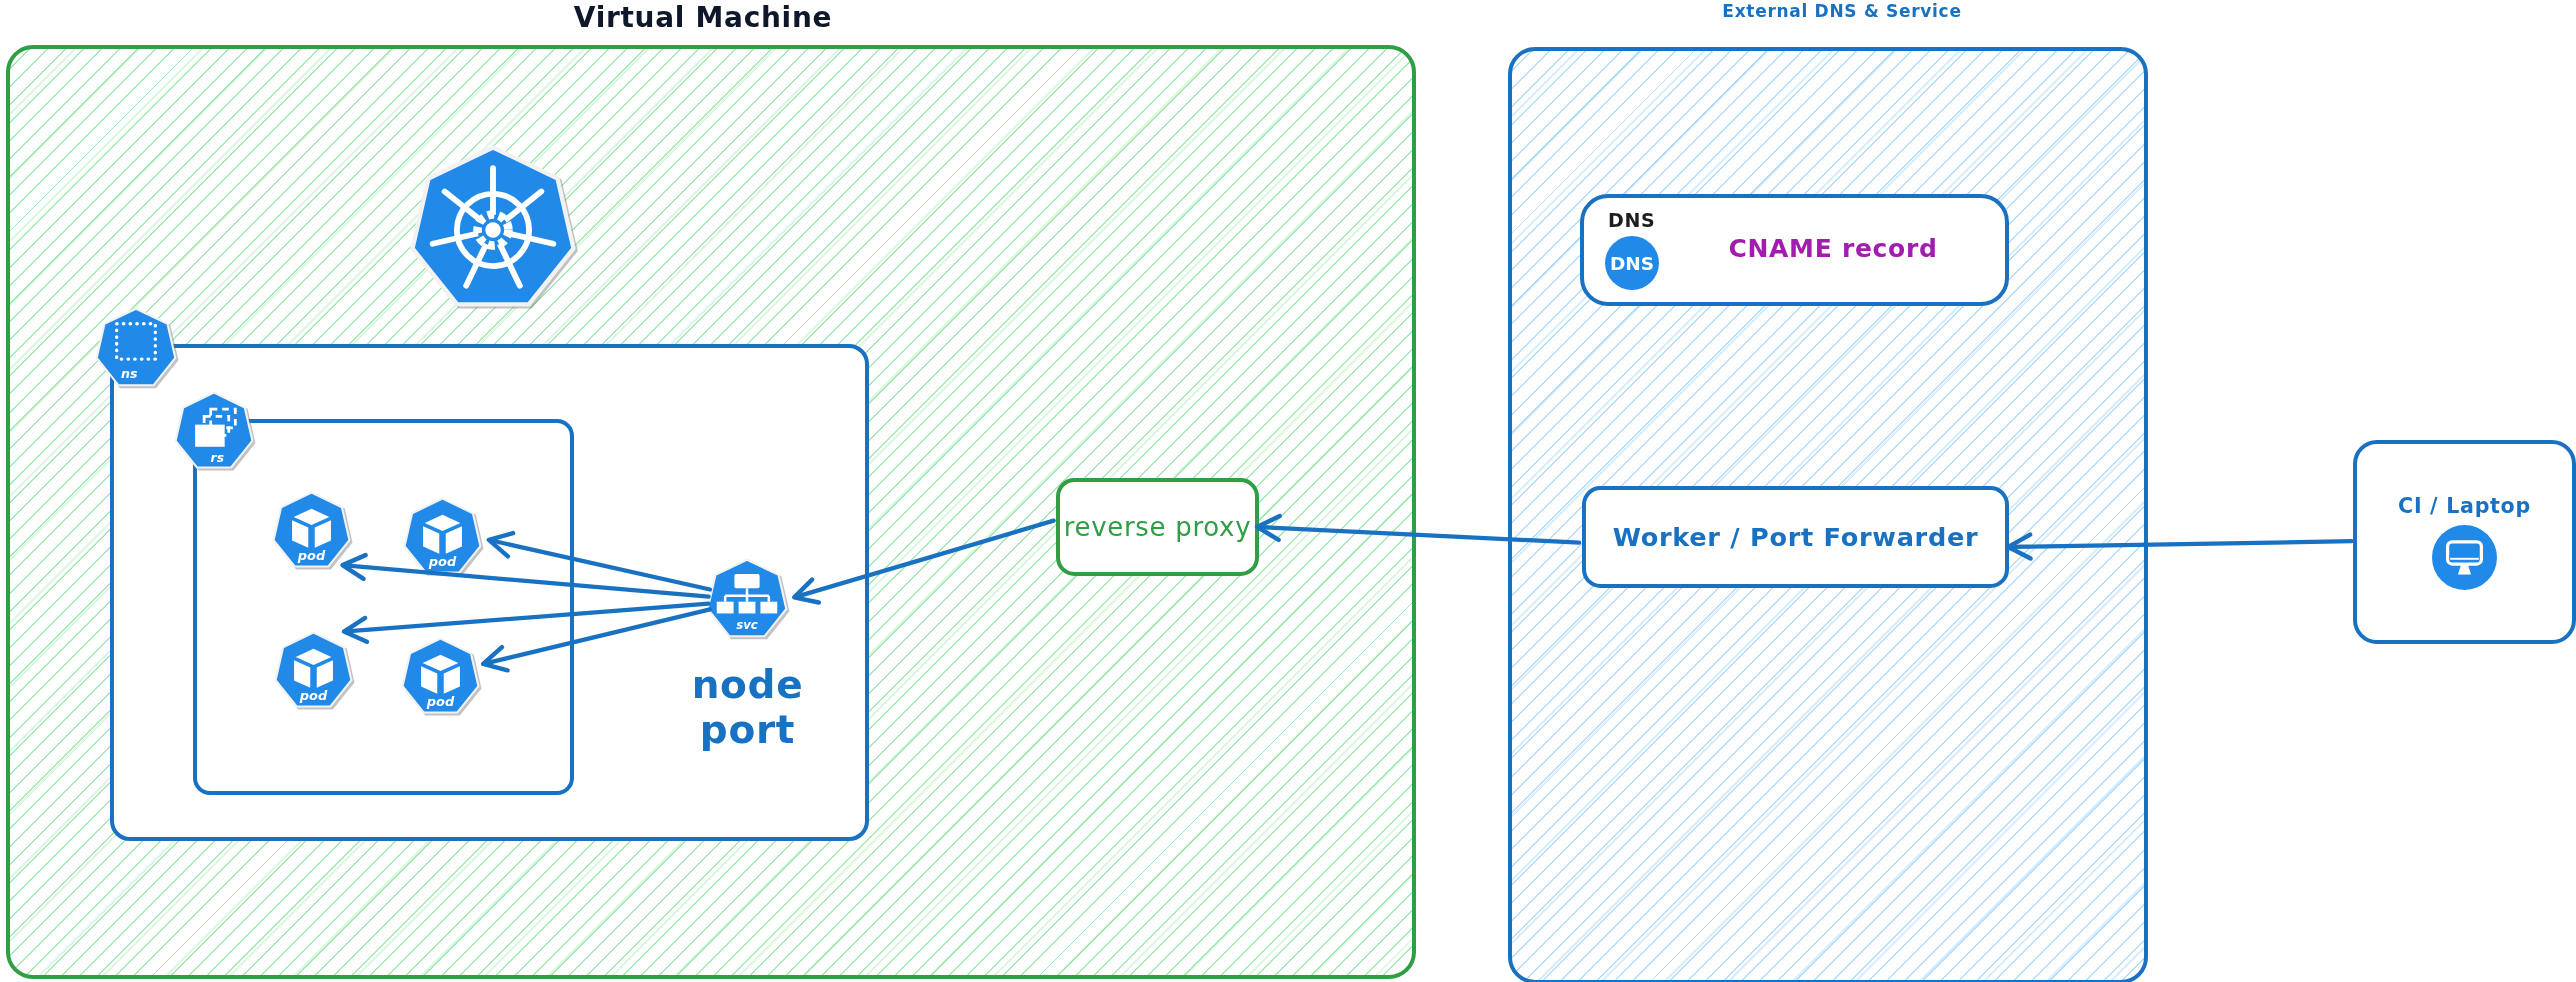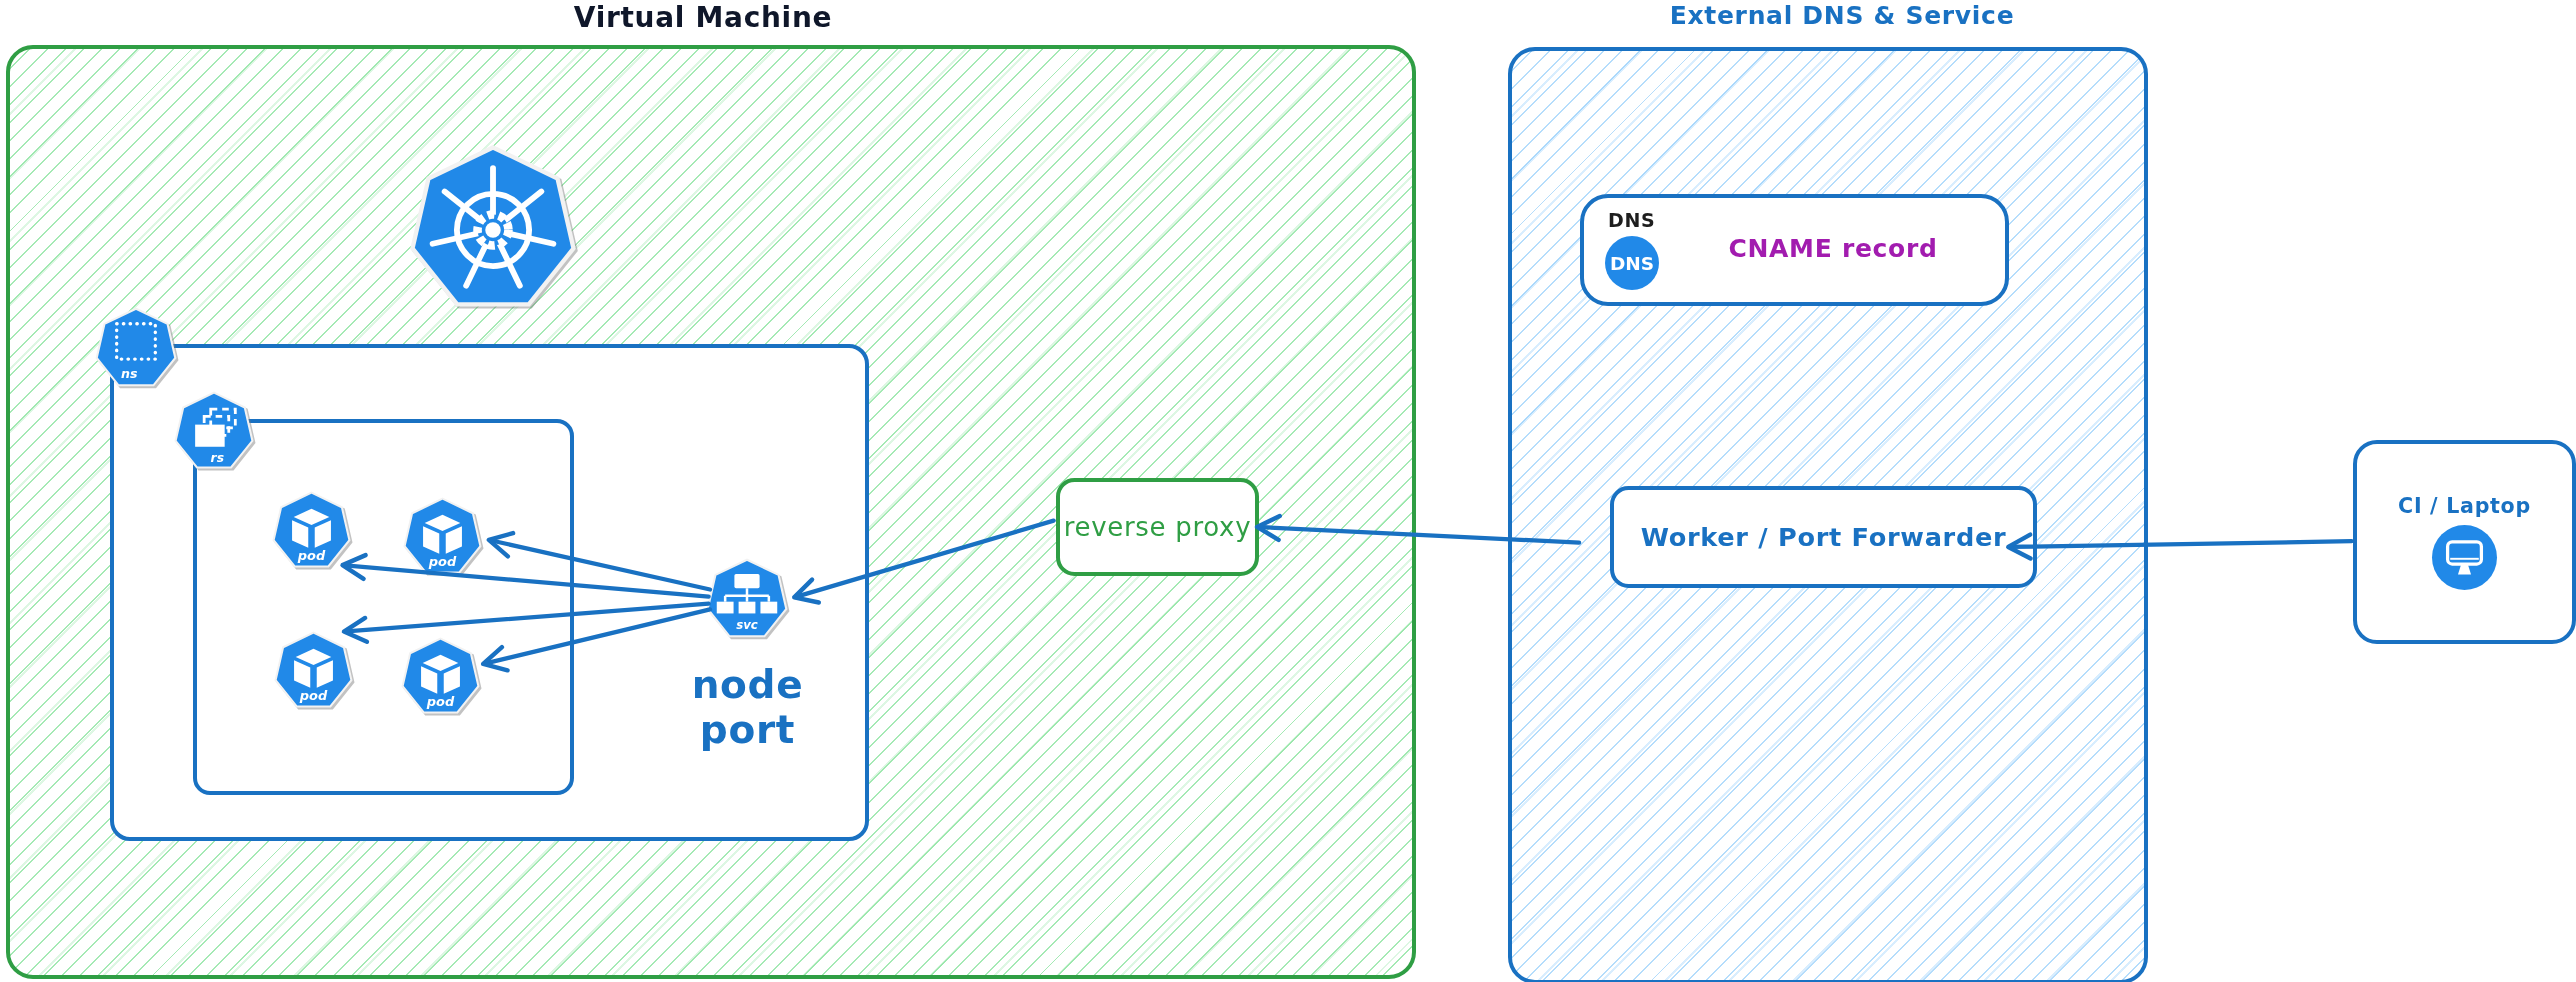--- a/index.html
+++ b/index.html
@@ -21,29 +21,29 @@
     border:4.3px solid #1971c2;
     background:
       repeating-linear-gradient(135deg, rgba(116,192,252,0.28) 0 2.1px, transparent 2.1px 45px),
       repeating-linear-gradient(135deg, rgba(168,215,251,0.85) 0 1.4px, transparent 1.4px 12.8px);
   }
   .region-title{
     position:absolute;text-align:center;font-weight:600;letter-spacing:0.7px;
     font-size:28px;white-space:nowrap;
   }
   .vm-title{left:547px;top:1.4px;width:312px;color:#0f172a;}
-  .ext-title{left:1661px;top:1.4px;width:362px;color:#1971c2;font-size:25px;}
+  .ext-title{left:1661px;top:1.4px;width:362px;color:#1971c2;font-size:17px;}
 
   
   .white-box{position:absolute;background:#ffffff;border:4.3px solid #1971c2;}
   .node-box{left:110px;top:344px;width:751px;height:489px;border-radius:20px;}
   .rs-box{left:193px;top:419px;width:373px;height:368px;border-radius:17px;}
   .dns-box{left:1580px;top:194px;width:421px;height:104px;border-radius:28px;}
   .worker-box{left:1582px;top:486px;width:419px;height:94px;border-radius:18.5px;
-    display:flex;align-items:center;justify-content:center;margin-left:28px;}
+    display:flex;align-items:center;justify-content:center;}
   .ci-box{left:2353px;top:440px;width:215px;height:196px;border-radius:24px;}
   .proxy-box{
     position:absolute;left:1056px;top:478px;width:195px;height:90px;
     background:#ffffff;border:4.3px solid #2f9e44;border-radius:18.5px;
     display:flex;align-items:center;justify-content:center;
   }
   .proxy-label{color:#2f9e44;font-size:26px;font-weight:400;letter-spacing:0.7px;}
   .worker-label{color:#1971c2;font-size:25.6px;font-weight:600;letter-spacing:0.7px;}
 
   

